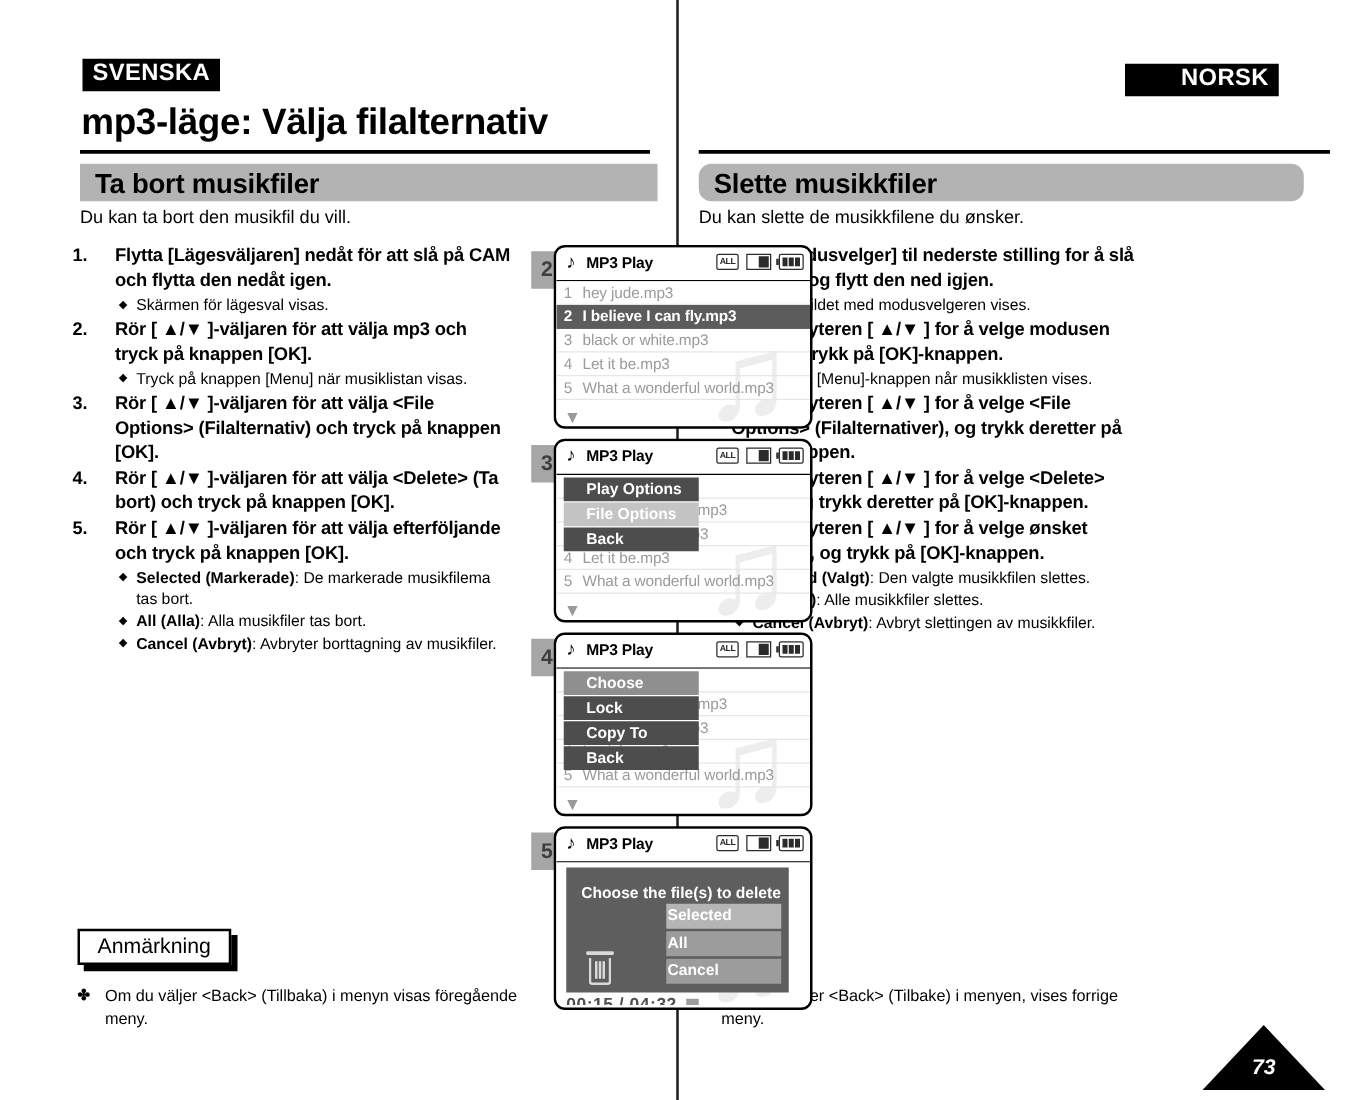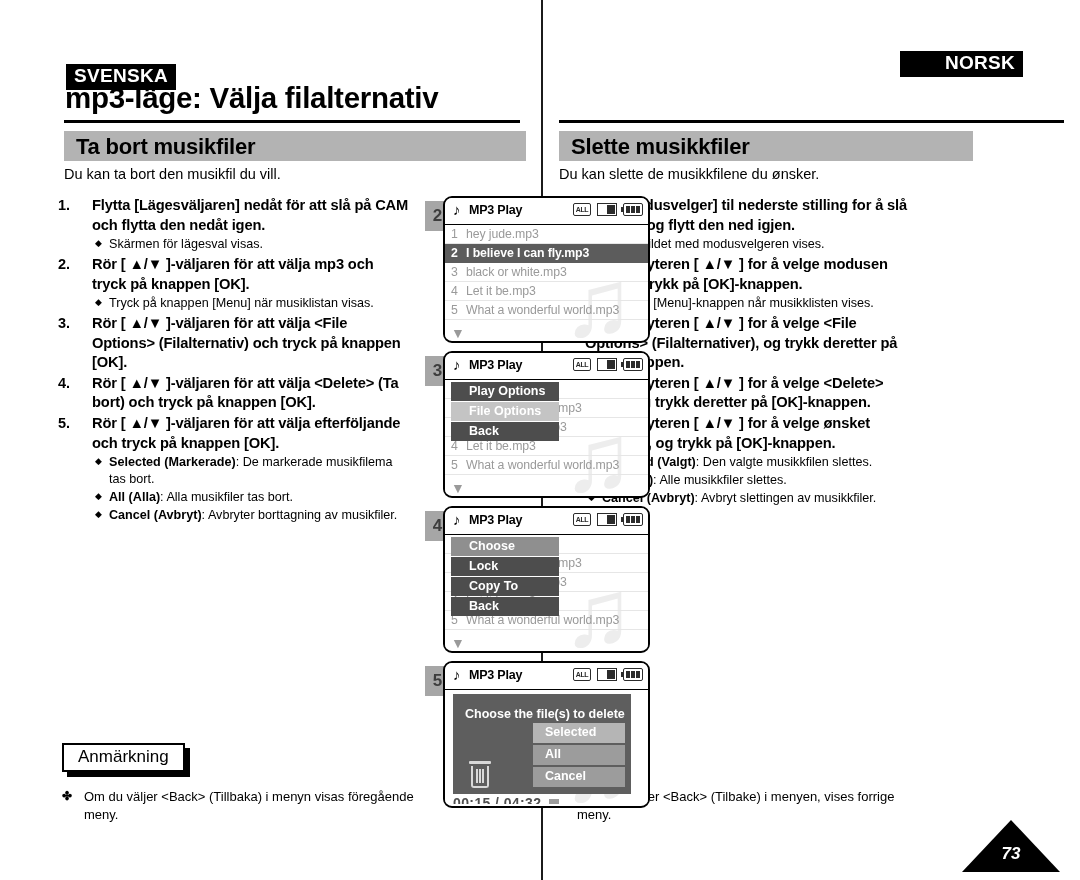--- a/index.html
+++ b/index.html
@@ -42,21 +42,21 @@
   .lang-tag {
     position: absolute;
     background: #000000;
     color: #ffffff;
     font-weight: bold;
     font-size: 19px;
     letter-spacing: 0.3px;
     padding: 2px 8px 3px 8px;
     line-height: 1.08;
   }
-  .lang-left  { left: 66px;  top: 64px; }
+  .lang-left  { left: 66px;  top: 47px; }
   .lang-right { right: 57px; top: 51px; padding-left: 45px; }
 
   
   .page-title {
     position: absolute;
     font-size: 29.5px;
     font-weight: bold;
     letter-spacing: -0.3px;
     white-space: nowrap;
   }
@@ -72,21 +72,21 @@
   .rule-right { left: 16px; top: 120px; width: 505px; }
 
   
   .section-band {
     position: absolute;
     background: #b3b3b3;
     height: 30px;
     top: 131px;
   }
   .band-left  { left: 64px; width: 462px; }
-  .band-right { left: 16px; width: 414px; }
+  .band-right { left: 16px; width: 484px; border-radius: 10px; }
   .section-band .band-label {
     position: absolute;
     left: 12px;
     top: 3px;
     font-size: 22px;
     font-weight: bold;
     letter-spacing: -0.2px;
     white-space: nowrap;
   }
 
@@ -436,21 +436,21 @@
     position: absolute;
     right: 6px;
     bottom: 5px;
     width: 92px;
   }
   .dlg-opt {
     height: 20px;
     line-height: 19px;
     font-size: 12.5px;
     font-weight: bold;
-    padding-left: 12px;
+    padding-left: 1px;
     margin-bottom: 2px;
     color: #ffffff;
     background: #9c9c9c;
     box-sizing: border-box;
   }
   .dlg-opt.sel { background: #b5b5b5; }
 
   .timecode {
     position: absolute;
     left: 8px;

